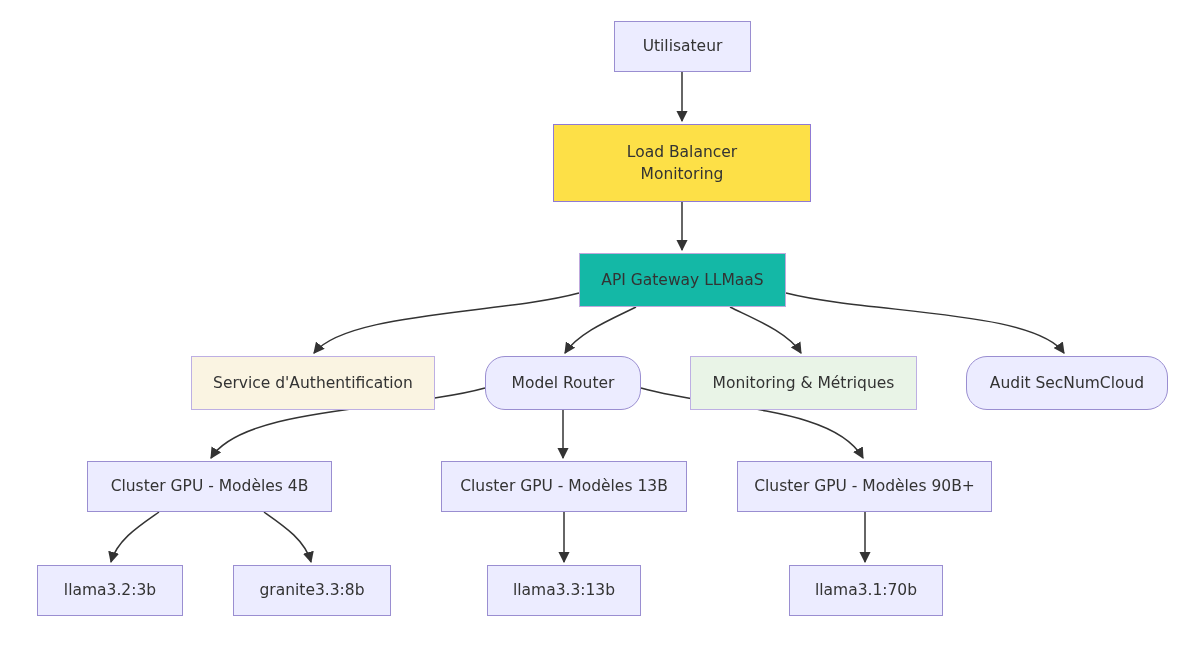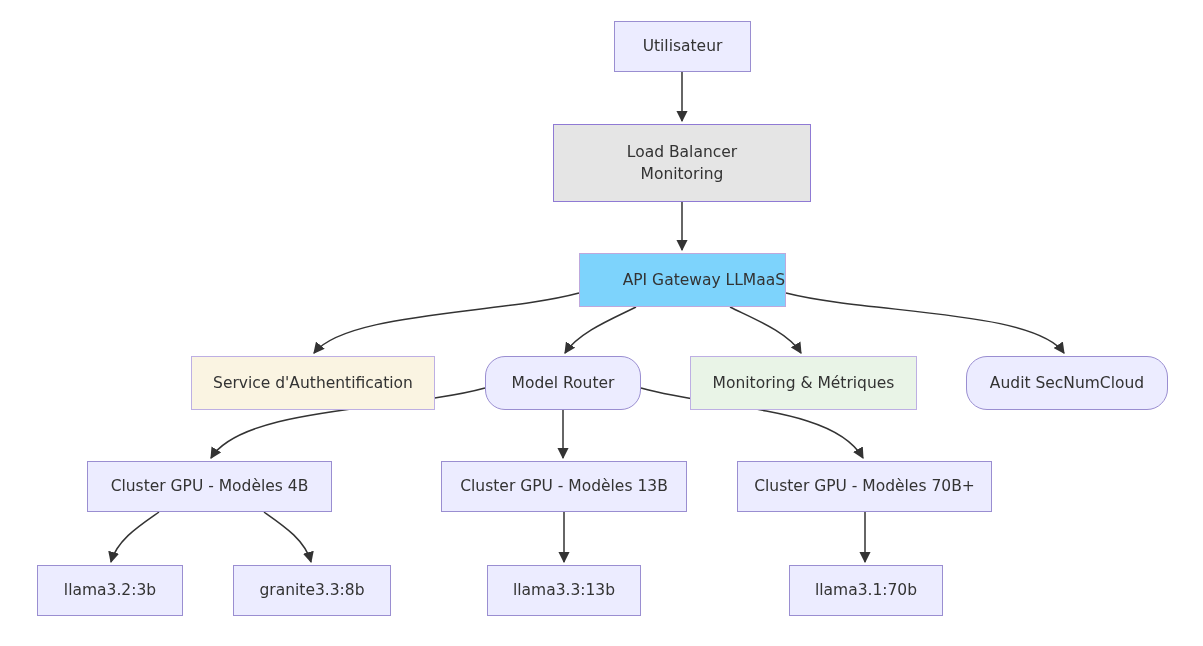--- a/index.html
+++ b/index.html
@@ -37,22 +37,22 @@
     display: flex;
     flex-direction: column;
     align-items: center;
     justify-content: center;
     text-align: center;
     font-size: 15.5px;
     line-height: 1.45;
   }
   .node .node-label { white-space: nowrap; }
   .node.style-lavender { background: #ECECFF; border-color: #9A8ED1; }
-  .node.style-blue     { background: #e5e5e5; border-color: #8F7AD4; }
-  .node.style-purple   { background: #7dd3fc; border-color: #BFA8DC; align-items: flex-end; }
+  .node.style-blue     { background: #fde047; border-color: #8F7AD4; }
+  .node.style-purple   { background: #14b8a6; border-color: #BFA8DC; }
   .node.style-cream    { background: #FAF4E2; border-color: #BDAFE3; }
   .node.style-green    { background: #E9F4E7; border-color: #BDAFE3; }
 </style>
 </head>
 <body>
 
 <div class="canvas">
   <svg class="edge-layer" width="1203" height="646" viewBox="0 0 1203 646" xmlns="http://www.w3.org/2000/svg">
     <defs>
       <marker id="arrowhead" viewBox="0 0 10 10" refX="9" refY="5" markerWidth="7.5" markerHeight="7.5" orient="auto-start-reverse">
@@ -98,21 +98,21 @@
       <div class="node style-lavender" style="left: 955px; top: 356px; width: 202px; height: 54px; border-radius: 21px;">
         <span class="node-label">Audit SecNumCloud</span>
       </div>
       <div class="node style-lavender" style="left: 76px; top: 461px; width: 245px; height: 51px;">
         <span class="node-label">Cluster GPU - Modèles 4B</span>
       </div>
       <div class="node style-lavender" style="left: 430px; top: 461px; width: 246px; height: 51px;">
         <span class="node-label">Cluster GPU - Modèles 13B</span>
       </div>
       <div class="node style-lavender" style="left: 726px; top: 461px; width: 255px; height: 51px;">
-        <span class="node-label">Cluster GPU - Modèles 70B+</span>
+        <span class="node-label">Cluster GPU - Modèles 90B+</span>
       </div>
       <div class="node style-lavender" style="left: 26px; top: 565px; width: 146px; height: 51px;">
         <span class="node-label">llama3.2:3b</span>
       </div>
       <div class="node style-lavender" style="left: 222px; top: 565px; width: 158px; height: 51px;">
         <span class="node-label">granite3.3:8b</span>
       </div>
       <div class="node style-lavender" style="left: 476px; top: 565px; width: 154px; height: 51px;">
         <span class="node-label">llama3.3:13b</span>
       </div>

